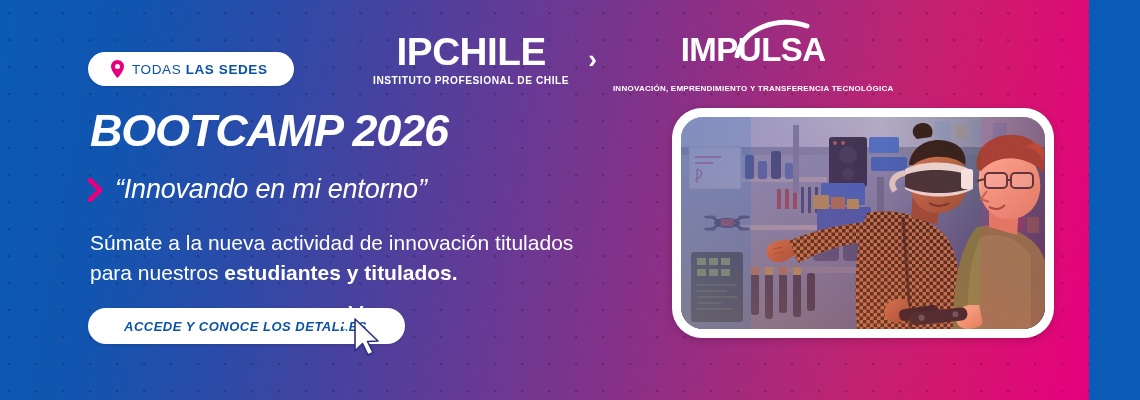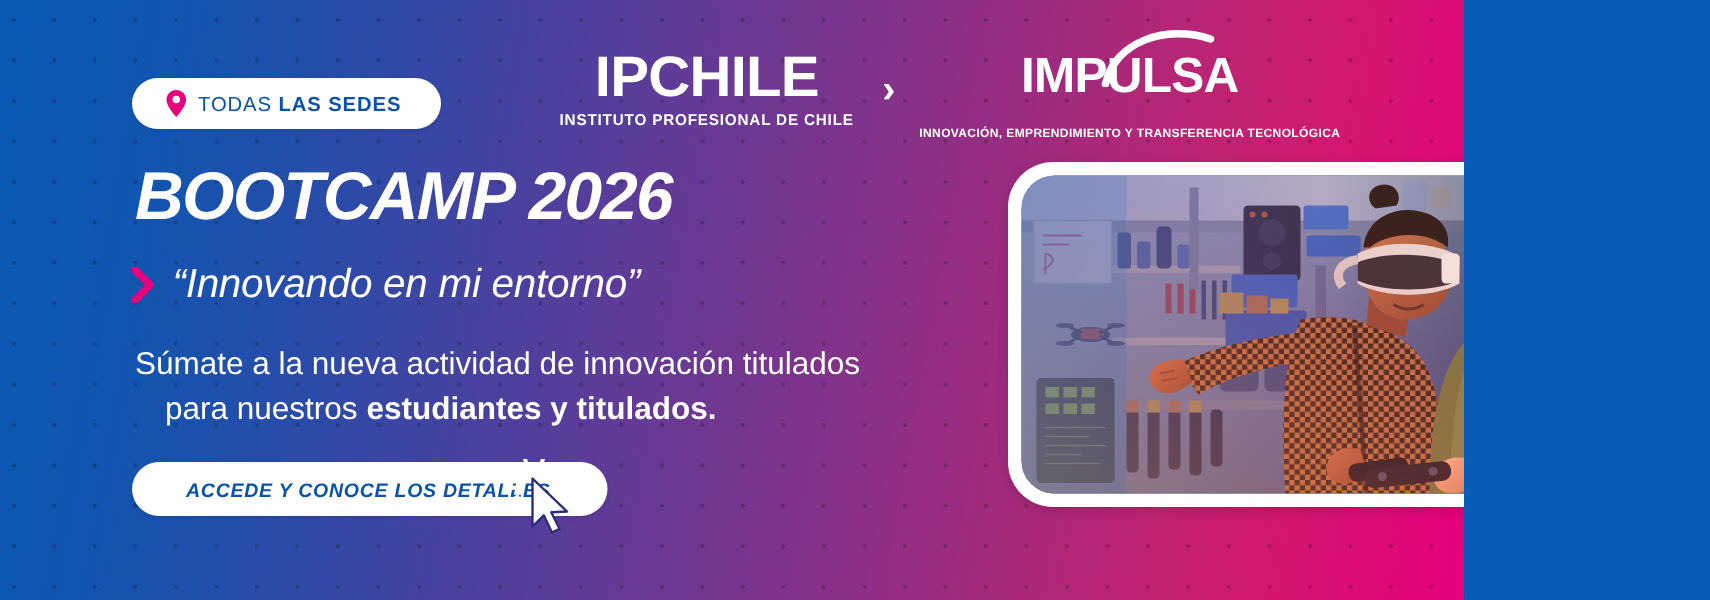--- a/index.html
+++ b/index.html
@@ -4,21 +4,21 @@
 <style>
   * { margin:0; padding:0; box-sizing:border-box; }
   html,body { width:1140px; height:400px; overflow:hidden; }
   body {
     font-family:"Liberation Sans", sans-serif;
     background:#0a5bb5;
   }
 
   .banner {
     position:relative;
-    width:976px;
+    width:1089px;
     height:400px;
     overflow:hidden;
     background:
       linear-gradient(100deg,
         #0a5ab4 0%,
         #1155b0 12%,
         #2b4ba8 24%,
         #46429f 34%,
         #5d3c98 43%,
         #74368f 52%,
@@ -154,21 +154,21 @@
   
   .body-copy {
     position:absolute;
     left:90px; top:228px;
     width:545px;
     font-size:21px;
     color:#ffffff;
     line-height:1.42;
     text-align:justify;
   }
-  .body-copy .line2 { display:block; text-align:left;margin-left:20px; }
+  .body-copy .line2 { display:block; text-align:left; }
   .body-copy b { font-weight:bold; }
 
   
   .cta {
     position:absolute;
     left:88px; top:308px;
     height:36px;
     background:#ffffff;
     border-radius:18px;
     display:flex;

